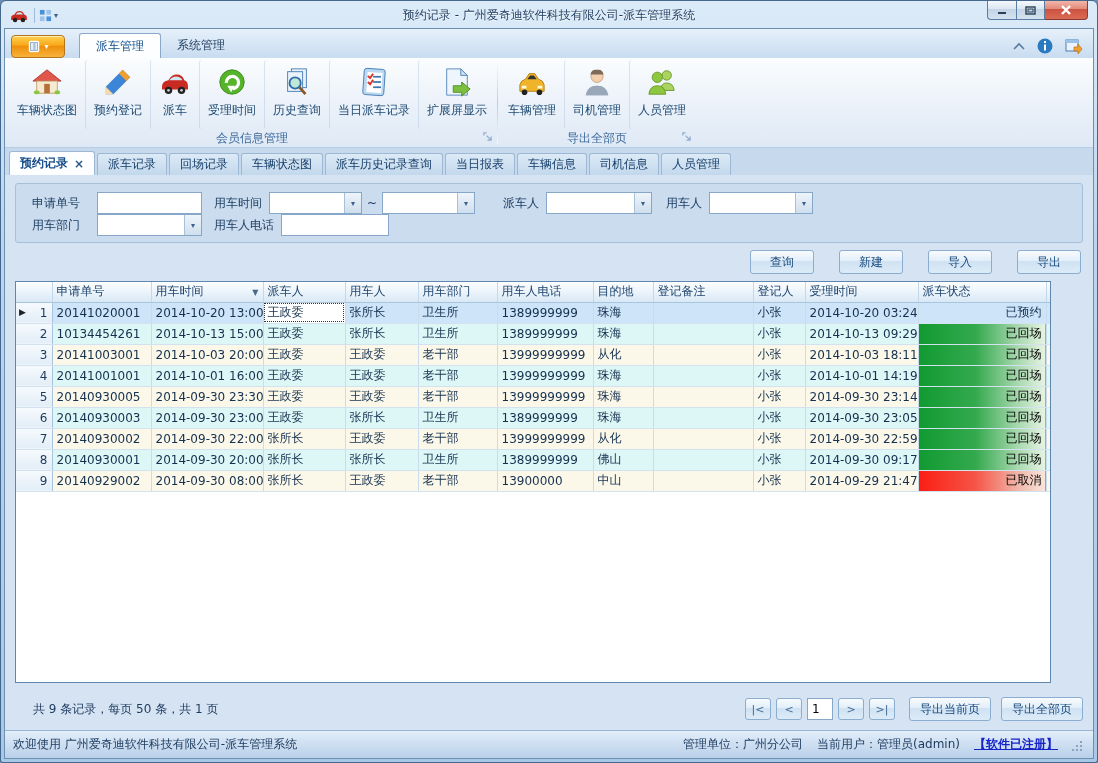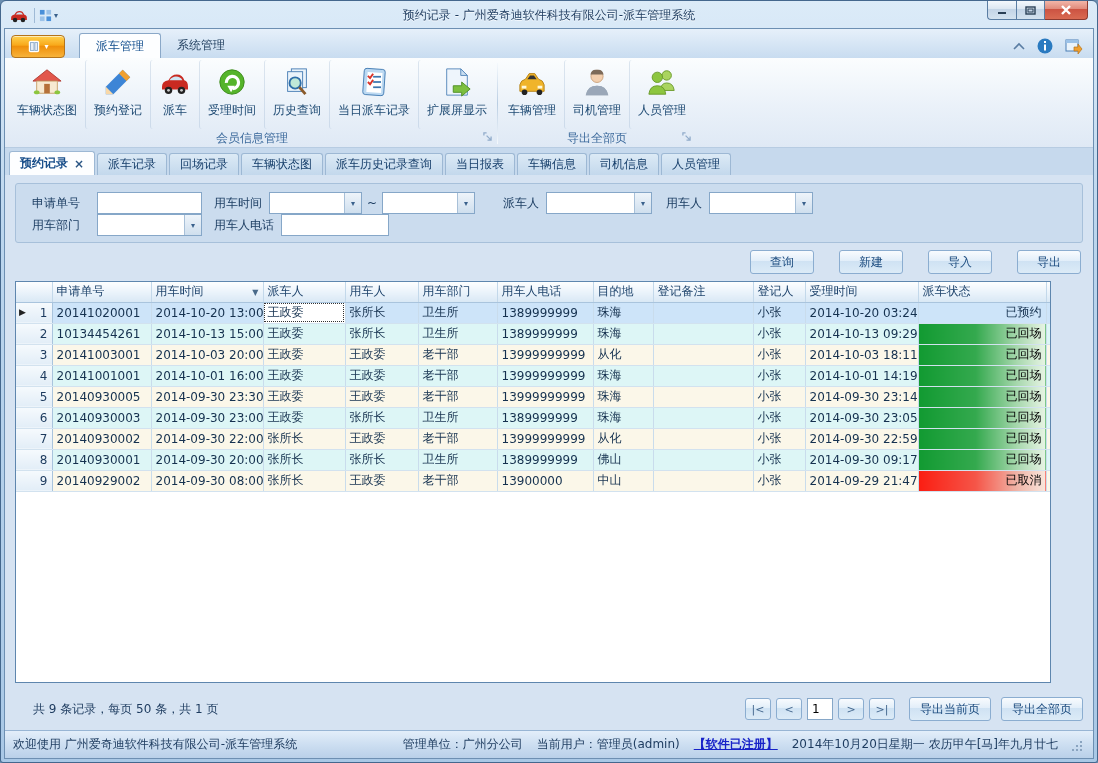--- a/index.html
+++ b/index.html
@@ -581,21 +581,20 @@
           <button class="btn">导出全部页</button>
         </span>
       </div>
     </div>
 
     <div class="statusbar">
       <span class="sb-welcome">欢迎使用 广州爱奇迪软件科技有限公司-派车管理系统</span>
       <span>管理单位：广州分公司</span>
       <span>当前用户：管理员(admin)</span>
       <span class="sb-link">【软件已注册】</span>
-      <span>2014年10月20日星期一 农历甲午[马]年九月廿七</span>
       <span class="grip"><svg width="11" height="11" viewBox="0 0 11 11">
             <g fill="#8aa4c0">
               <rect x="8" y="0" width="2" height="2"></rect>
               <rect x="8" y="4" width="2" height="2"></rect>
               <rect x="8" y="8" width="2" height="2"></rect>
               <rect x="4" y="4" width="2" height="2"></rect>
               <rect x="4" y="8" width="2" height="2"></rect>
               <rect x="0" y="8" width="2" height="2"></rect>
             </g>
           </svg></span>

